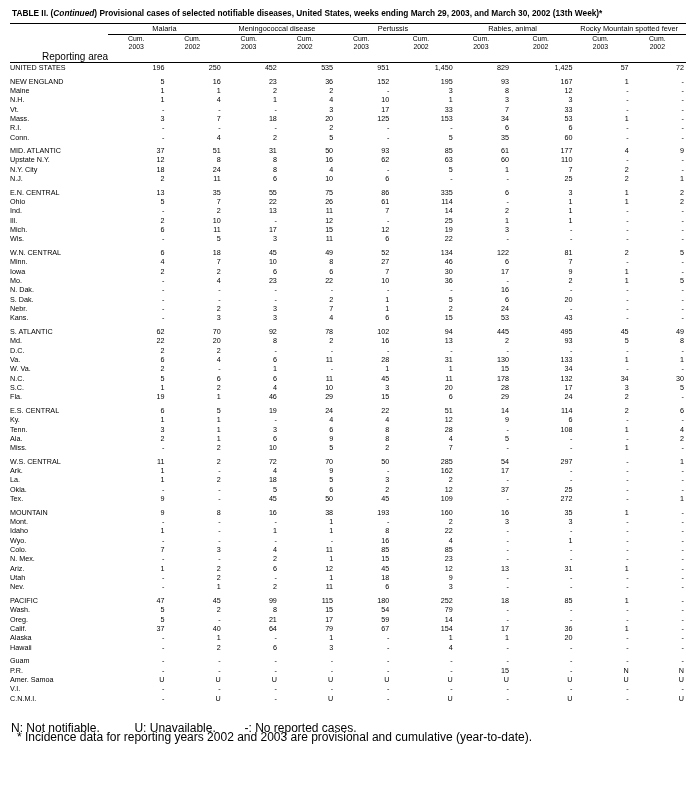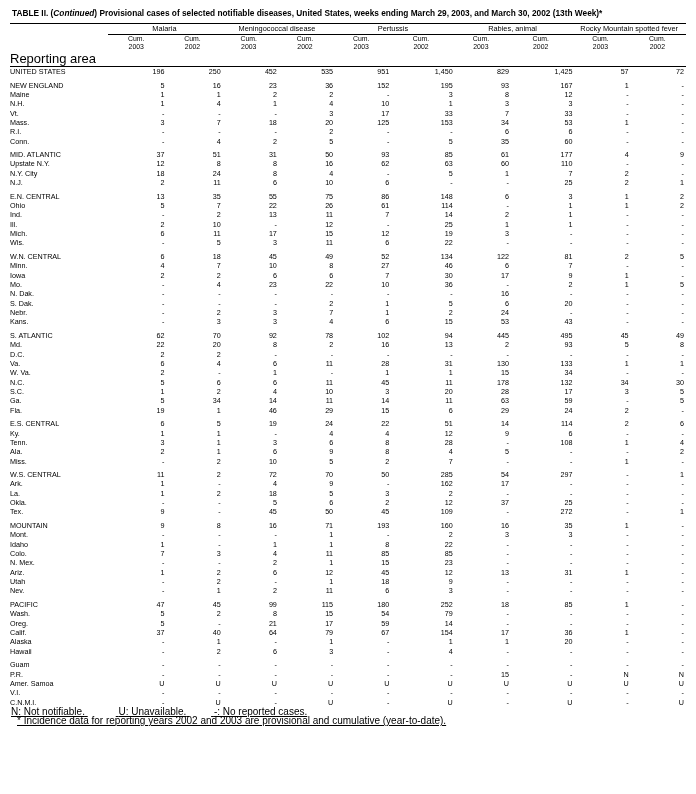--- a/index.html
+++ b/index.html
@@ -48,23 +48,23 @@
     padding-bottom: 1px;
   }
   .hdr-sub {
     text-align: center;
     font-weight: bold;
     font-size: 6.9px;
     line-height: 8px;
     padding-bottom: 1.5px;
   }
   .hdr-area {
-    text-align: left;
+    text-align: right;
     font-weight: bold;
-    font-size: 13px;
+    font-size: 10px;
     padding-bottom: 1.5px;
     padding-left: 1px;
   }
   .rule-top {
     border-top: 1.1px solid #000;
   }
   .rule-bottom {
     border-bottom: 1.1px solid #000;
   }
   .grp-rule {
@@ -94,25 +94,24 @@
   }
   tr.gap td {
     height: 4.2px;
     line-height: 4.2px;
     font-size: 1px;
   }
   .bold {
     font-weight: bold;
   }
   .footer {
-    margin-top: 0;
-    font-size: 10px;
+    margin-top: 21px;
+    font-size: 12px;
     line-height: 9.4px;
     padding-left: 1px;
-    text-decoration: underline;
   }
   .footer .indent {
     padding-left: 6px;
   }
 </style>
 </head>
 <body>
 
 <div id="page">
 
@@ -378,21 +377,21 @@
         <tr class="gap">
           <td colspan="11"></td>
         </tr>
         <tr class="data">
           <td class="area">E.N. CENTRAL</td>
           <td class="num">13</td>
           <td class="num">35</td>
           <td class="num">55</td>
           <td class="num">75</td>
           <td class="num">86</td>
-          <td class="num">148</td>
+          <td class="num">335</td>
           <td class="num">6</td>
           <td class="num">3</td>
           <td class="num">1</td>
           <td class="num last">2</td>
         </tr>
         <tr class="data">
           <td class="area">Ohio</td>
           <td class="num">5</td>
           <td class="num">7</td>
           <td class="num">22</td>
@@ -651,33 +650,20 @@
           <td class="num">4</td>
           <td class="num">10</td>
           <td class="num">3</td>
           <td class="num">20</td>
           <td class="num">28</td>
           <td class="num">17</td>
           <td class="num">3</td>
           <td class="num last">5</td>
         </tr>
         <tr class="data">
-          <td class="area">Ga.</td>
-          <td class="num">5</td>
-          <td class="num">34</td>
-          <td class="num">14</td>
-          <td class="num">11</td>
-          <td class="num">14</td>
-          <td class="num">11</td>
-          <td class="num">63</td>
-          <td class="num">59</td>
-          <td class="num">-</td>
-          <td class="num last">5</td>
-        </tr>
-        <tr class="data">
           <td class="area">Fla.</td>
           <td class="num">19</td>
           <td class="num">1</td>
           <td class="num">46</td>
           <td class="num">29</td>
           <td class="num">15</td>
           <td class="num">6</td>
           <td class="num">29</td>
           <td class="num">24</td>
           <td class="num">2</td>
@@ -820,21 +806,21 @@
           <td class="num last">1</td>
         </tr>
         <tr class="gap">
           <td colspan="11"></td>
         </tr>
         <tr class="data">
           <td class="area">MOUNTAIN</td>
           <td class="num">9</td>
           <td class="num">8</td>
           <td class="num">16</td>
-          <td class="num">71</td>
+          <td class="num">38</td>
           <td class="num">193</td>
           <td class="num">160</td>
           <td class="num">16</td>
           <td class="num">35</td>
           <td class="num">1</td>
           <td class="num last">-</td>
         </tr>
         <tr class="data">
           <td class="area">Mont.</td>
           <td class="num">-</td>
@@ -851,20 +837,33 @@
         <tr class="data">
           <td class="area">Idaho</td>
           <td class="num">1</td>
           <td class="num">-</td>
           <td class="num">1</td>
           <td class="num">1</td>
           <td class="num">8</td>
           <td class="num">22</td>
           <td class="num">-</td>
           <td class="num">-</td>
+          <td class="num">-</td>
+          <td class="num last">-</td>
+        </tr>
+        <tr class="data">
+          <td class="area">Wyo.</td>
+          <td class="num">-</td>
+          <td class="num">-</td>
+          <td class="num">-</td>
+          <td class="num">-</td>
+          <td class="num">16</td>
+          <td class="num">4</td>
+          <td class="num">-</td>
+          <td class="num">1</td>
           <td class="num">-</td>
           <td class="num last">-</td>
         </tr>
         <tr class="data">
           <td class="area">Colo.</td>
           <td class="num">7</td>
           <td class="num">3</td>
           <td class="num">4</td>
           <td class="num">11</td>
           <td class="num">85</td>

